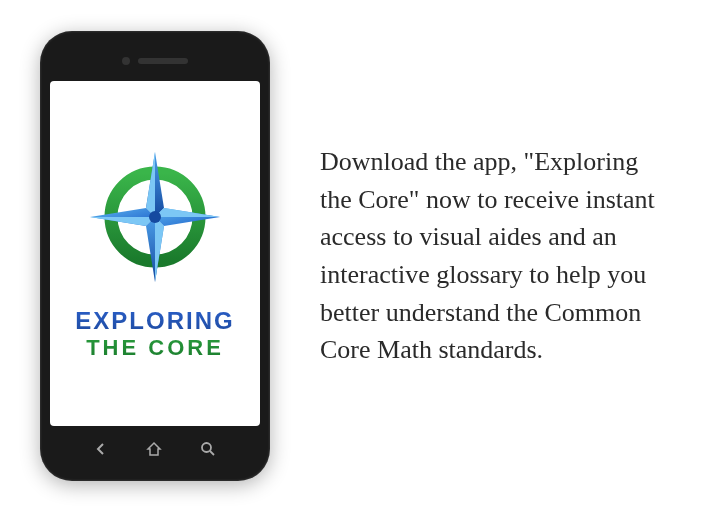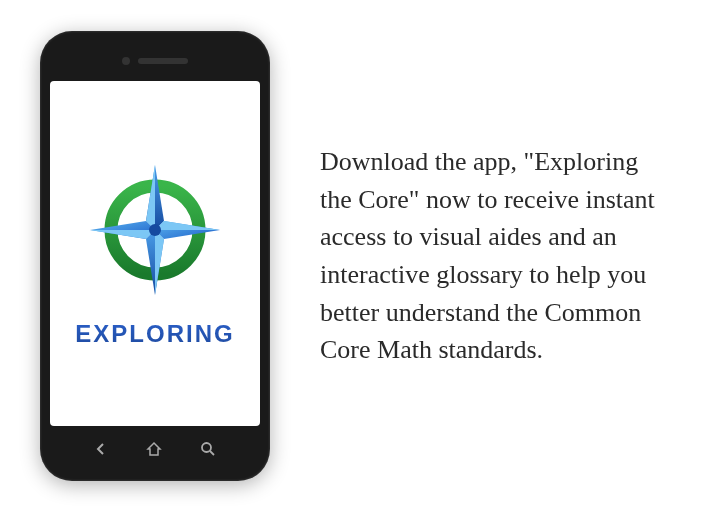--- a/index.html
+++ b/index.html
@@ -153,20 +153,21 @@
           <path d="M 70 5 L 61 61 L 70 70 Z" fill="#7cc7f5"></path>
           <path d="M 70 135 L 79 79 L 70 70 Z" fill="#7cc7f5"></path>
           <path d="M 5 70 L 61 79 L 70 70 Z" fill="#7cc7f5"></path>
           <path d="M 135 70 L 79 61 L 70 70 Z" fill="#7cc7f5"></path>
 
           <circle cx="70" cy="70" r="6" fill="#154aa0"></circle>
         </svg>
       </div>
       <div class="app-name">
         <div class="app-name-line1">EXPLORING</div>
+        <div class="app-name-line2">THE CORE</div>
       </div>
     </div>
     <div class="phone-bottom">
       <div class="nav-icon">
         <svg width="14" height="14" viewBox="0 0 14 14">
             <path d="M 9 2 L 4 7 L 9 12" stroke="#aaa" stroke-width="2" fill="none"></path>
           </svg>
       </div>
       <div class="nav-icon">
         <svg width="16" height="16" viewBox="0 0 16 16">

